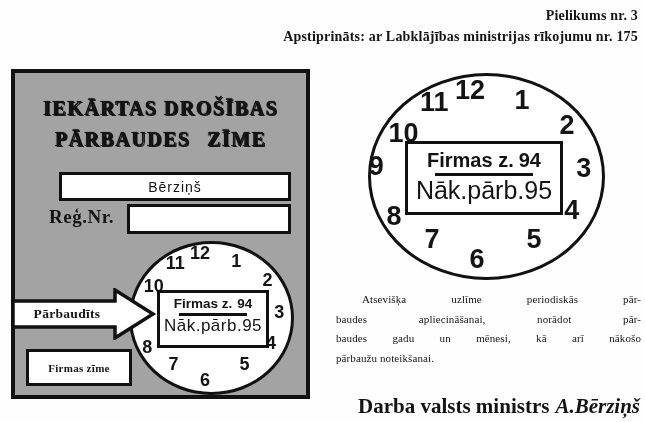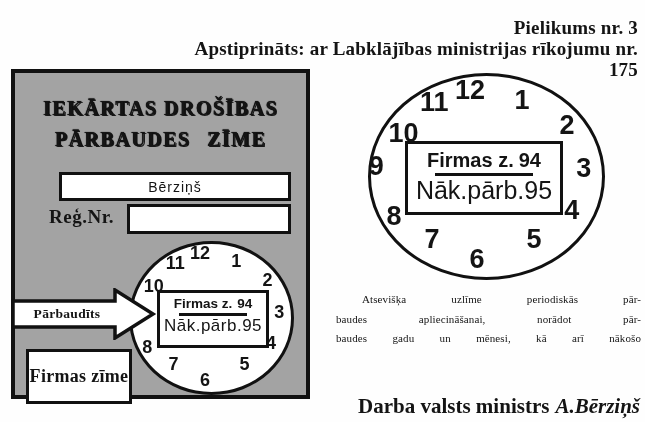--- a/index.html
+++ b/index.html
@@ -6,22 +6,22 @@
   .page{
     position:relative;
     width:645px;height:422px;
     background:#fefefe;
     color:#141414;
     font-family:"Liberation Serif", serif;
     overflow:hidden;
   }
   
   .header{
-    position:absolute;top:17px;right:7px;width:470px;
-    text-align:right;font-weight:700;font-size:19px;line-height:21px;
+    position:absolute;top:5px;right:7px;width:470px;
+    text-align:right;font-weight:700;font-size:14px;line-height:21px;
     letter-spacing:.2px;
   }
   
   .badge{
     position:absolute;left:11px;top:69px;width:291px;height:322px;
     border:4px solid #111;background:#a3a3a3;
   }
   .badge-title{
     position:absolute;left:0;top:20px;width:100%;
     text-align:center;font-weight:700;font-size:20px;line-height:31px;
@@ -73,24 +73,24 @@
   
   .arrow{position:absolute;left:-4px;top:215px;width:126px;height:52px;z-index:4;}
   .arrow svg{position:absolute;inset:0;}
   .arrow .arrow-label{
     position:absolute;left:8px;top:0;width:96px;height:52px;
     display:flex;align-items:center;justify-content:center;
     font-weight:700;font-size:13.5px;letter-spacing:.3px;
   }
   
   .firm-box{
-    position:absolute;left:11px;top:276px;width:106px;height:55px;
+    position:absolute;left:11px;top:276px;width:106px;height:37px;
     border:3px solid #111;box-sizing:border-box;background:#fff;
     display:flex;align-items:center;justify-content:center;
-    font-weight:700;font-size:18px;letter-spacing:.3px;z-index:2;
+    font-weight:700;font-size:11px;letter-spacing:.3px;z-index:2;
   }
   
   .para{
     position:absolute;left:336px;top:290px;width:305px;
     font-weight:400;font-size:11px;line-height:19.5px;letter-spacing:.1px;
   }
   .para .ln{text-align:justify;text-align-last:justify;}
   .para .ln.first{text-indent:26px;}
   .para .ln.last{text-align:left;text-align-last:left;}
   
@@ -170,19 +170,20 @@
       <div class="top"><span>Firmas z.</span><b>94</b></div>
       <div class="bar"></div>
       <div class="bot">Nāk.pārb.95</div>
     </div>
   </div>
 
   <div class="para">
     <div class="ln first">Atsevišķa uzlīme periodiskās pār-</div>
     <div class="ln">baudes apliecināšanai, norādot pār-</div>
     <div class="ln">baudes gadu un mēnesi, kā arī nākošo</div>
+    <div class="ln last">pārbaužu noteikšanai.</div>
   </div>
 
   <div class="sig">
     <span>Darba valsts ministrs</span><span class="name">A.Bērziņš</span>
   </div>
 
 </div>
 
 </body></html>

